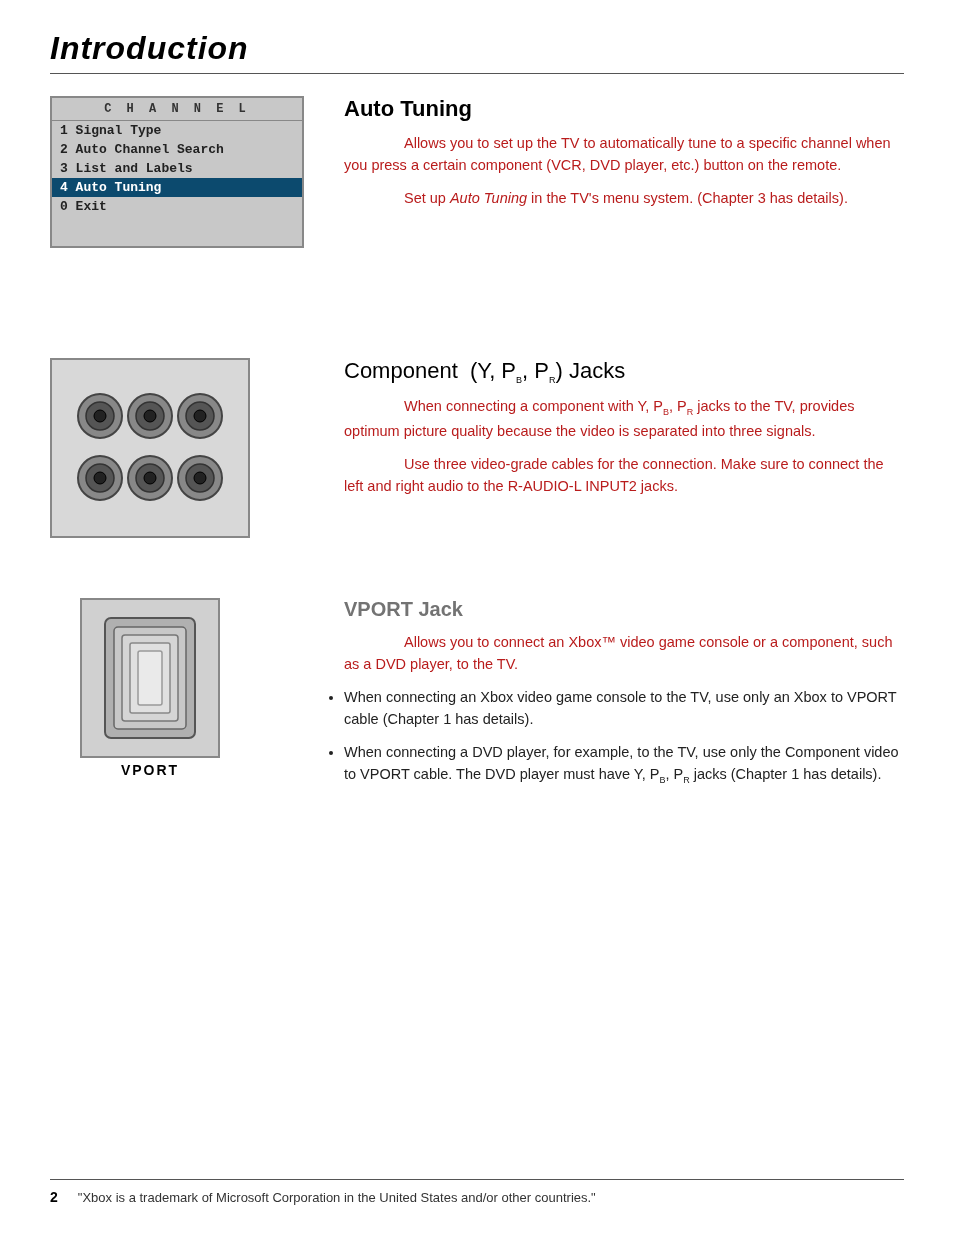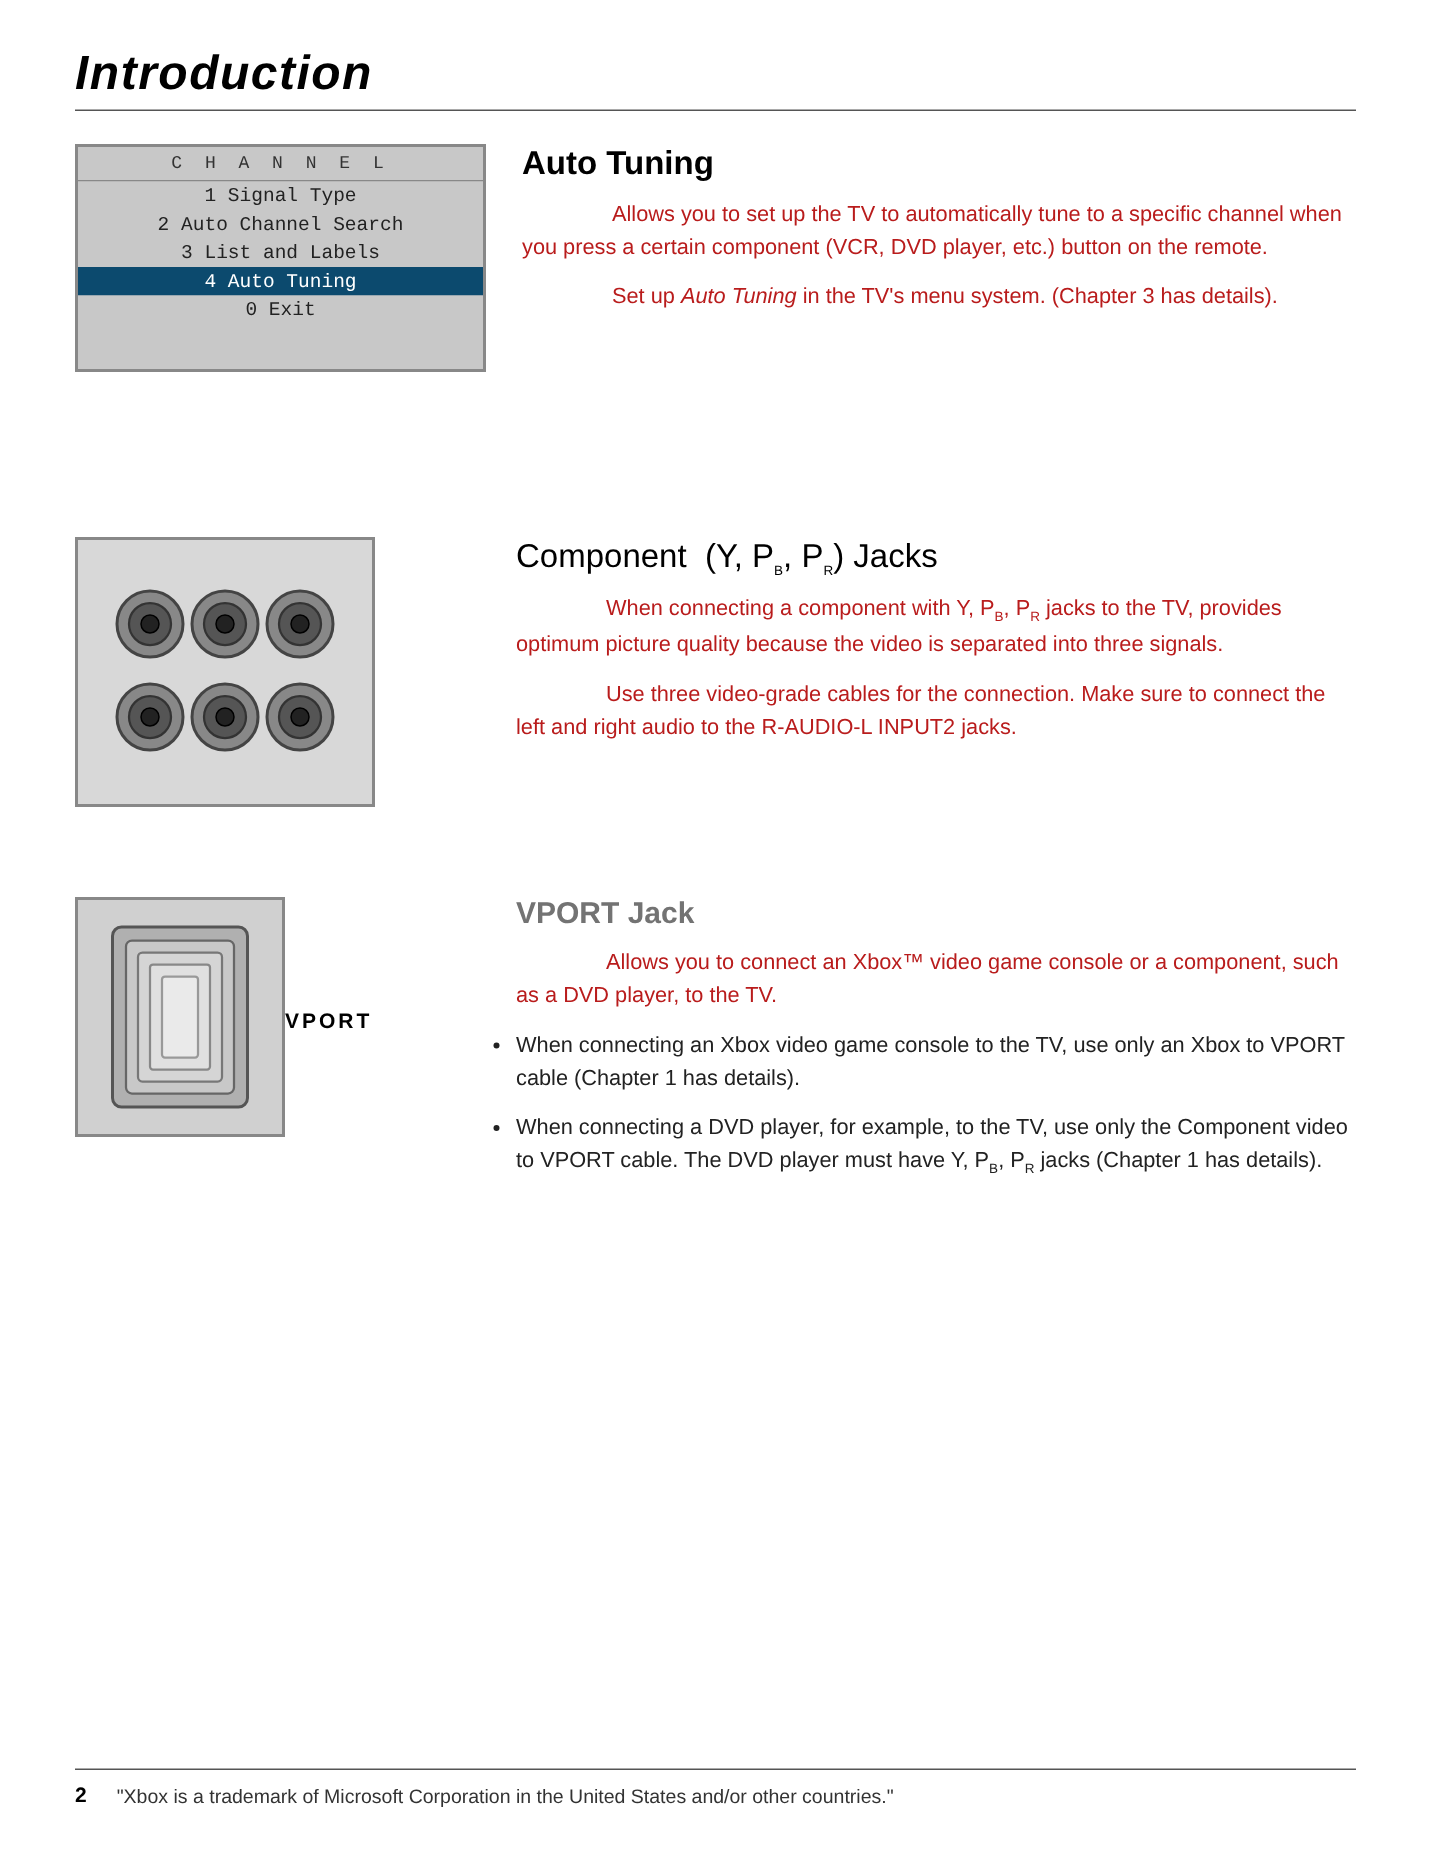--- a/index.html
+++ b/index.html
@@ -31,24 +31,25 @@
     .header-rule {
       border: none;
       border-top: 1.5px solid #555;
       margin-bottom: 22px;
     }
 
     
     .channel-menu {
       border: 2px solid #888;
       background: #c8c8c8;
-      width: 274px;
+      width: 254px;
       margin-bottom: 30px;
       font-family: 'Courier New', Courier, monospace;
       font-size: 13px;
+      font-weight: bold;
     }
 
     .channel-menu-title {
       text-align: center;
       letter-spacing: 4px;
       font-size: 12px;
       color: #333;
       padding: 4px 0;
       border-bottom: 1px solid #888;
       background: #c8c8c8;
@@ -56,21 +57,20 @@
 
     .channel-menu-items {
       list-style: none;
       padding: 0;
     }
 
     .channel-menu-items li {
       padding: 2px 8px;
       color: #222;
       background: #c8c8c8;
-      text-align: center;
     }
 
     .channel-menu-items li.selected {
       background: #0c4a6e;
       color: #fff;
     }
 
     .channel-menu-spacer {
       height: 30px;
       background: #c8c8c8;
@@ -120,21 +120,21 @@
     }
 
     .jacks-svg {
       width: 160px;
       height: 140px;
     }
 
     
     .vport-image-wrap {
       display: flex;
-      flex-direction: row;
+      flex-direction: column;
       align-items: center;
       width: 200px;
       margin-bottom: 20px;
     }
 
     .vport-image {
       border: 2px solid #888;
       width: 140px;
       height: 160px;
       background: #d0d0d0;

